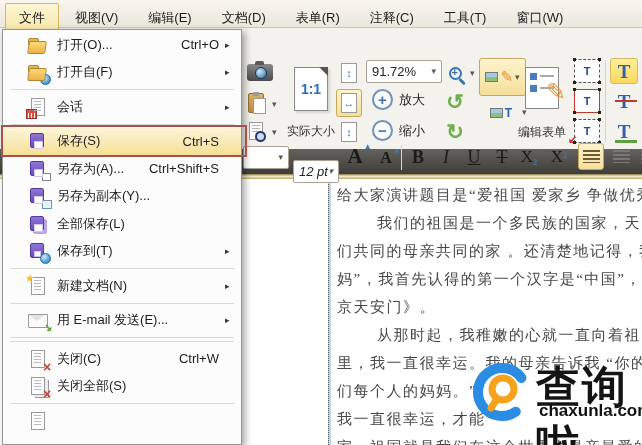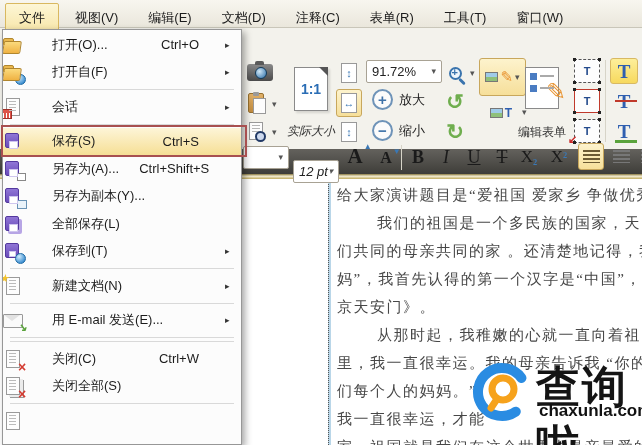--- a/index.html
+++ b/index.html
@@ -82,21 +82,21 @@
   .doc-text { position:absolute; left:337px; top:181px; width:305px; z-index:2; font-family:"Liberation Serif", serif; font-size:15px; color:#474747; letter-spacing:1.5px; }
   .doc-line { height:28px; line-height:28px; white-space:nowrap; }
   .doc-line.indent { padding-left:40px; }
   .wm-title { position:absolute; left:536px; top:358px; font-size:44px; font-weight:900; color:#141414; letter-spacing:2px; font-family:"Liberation Sans", sans-serif; z-index:3; }
   .wm-domain { position:absolute; left:539px; top:401px; font-size:17px; font-weight:bold; color:#111; z-index:3; }
   .wm-logo { position:absolute; left:472px; top:361px; z-index:3; }
 
   
   .file-menu { position:absolute; left:2px; top:29px; width:240px; height:416px; background:#fcfcfc;
     border:1px solid #979797; box-shadow:3px 3px 7px rgba(0,0,0,.35); z-index:50; overflow:hidden; padding-top:1px; }
-  .menu-item { display:flex; align-items:center; height:27.5px; padding-left:0; font-size:13px; color:#1c1c1c; position:relative;gap:20px; }
+  .menu-item { display:flex; align-items:center; height:27.5px; padding-left:25px; font-size:13px; color:#1c1c1c; position:relative; }
   .menu-item.highlighted { background:linear-gradient(#fdf5d8,#f6df95); }
   .menu-sep { height:1px; background:#d9d9d9; margin:3px 7px; }
   .mi-label { flex:0 0 auto; }
   .mi-shortcut { margin-left:auto; padding-right:6px; }
   .mi-arrow { width:16px; font-size:9px; color:#333; visibility:hidden; }
   .menu-item.has-arrow .mi-arrow { visibility:visible; }
   .red-box { position:absolute; left:1px; top:125px; width:246px; height:32px; border:2px solid #a85050; z-index:51; pointer-events:none; }
 
   
   .ic { width:20px; height:18px; position:relative; flex:0 0 20px; margin-right:9px; }
@@ -147,24 +147,24 @@
       <span class="mb-item">
         <span>视图(V)</span>
       </span>
       <span class="mb-item">
         <span>编辑(E)</span>
       </span>
       <span class="mb-item">
         <span>文档(D)</span>
       </span>
       <span class="mb-item">
+        <span>表单(R)</span>
+      </span>
+      <span class="mb-item">
         <span>注释(C)</span>
-      </span>
-      <span class="mb-item">
-        <span>表单(R)</span>
       </span>
       <span class="mb-item">
         <span>工具(T)</span>
       </span>
       <span class="mb-item">
         <span>窗口(W)</span>
       </span>
     </div>
 
   <div class="toolbar">
@@ -179,21 +179,21 @@
     <div class="tb" style="left:243px;top:91px;width:26px;height:24px;">
         <span class="icon-docsearch"></span>
       </div>
     <span class="caret" style="position:absolute;left:272px;top:100px;">▾</span>
 
     <div class="tb" style="left:288px;top:31px;width:46px;height:60px;">
       <span class="icon-page-11">
           <span class="glyph-11">1:1</span>
         </span>
     </div>
-    <span class="tb-label" style="left:282px;top:95px;width:58px;font-style:italic;">实际大小</span>
+    <span class="tb-label" style="left:282px;top:95px;width:58px;">实际大小</span>
 
     <div class="tb" style="left:336px;top:31px;width:26px;height:28px;">
         <span class="fit-page">
           <span>↕</span>
         </span>
       </div>
     <div class="tb hl" style="left:336px;top:61px;width:26px;height:28px;">
         <span class="fit-page">
           <span>↔</span>
         </span>

